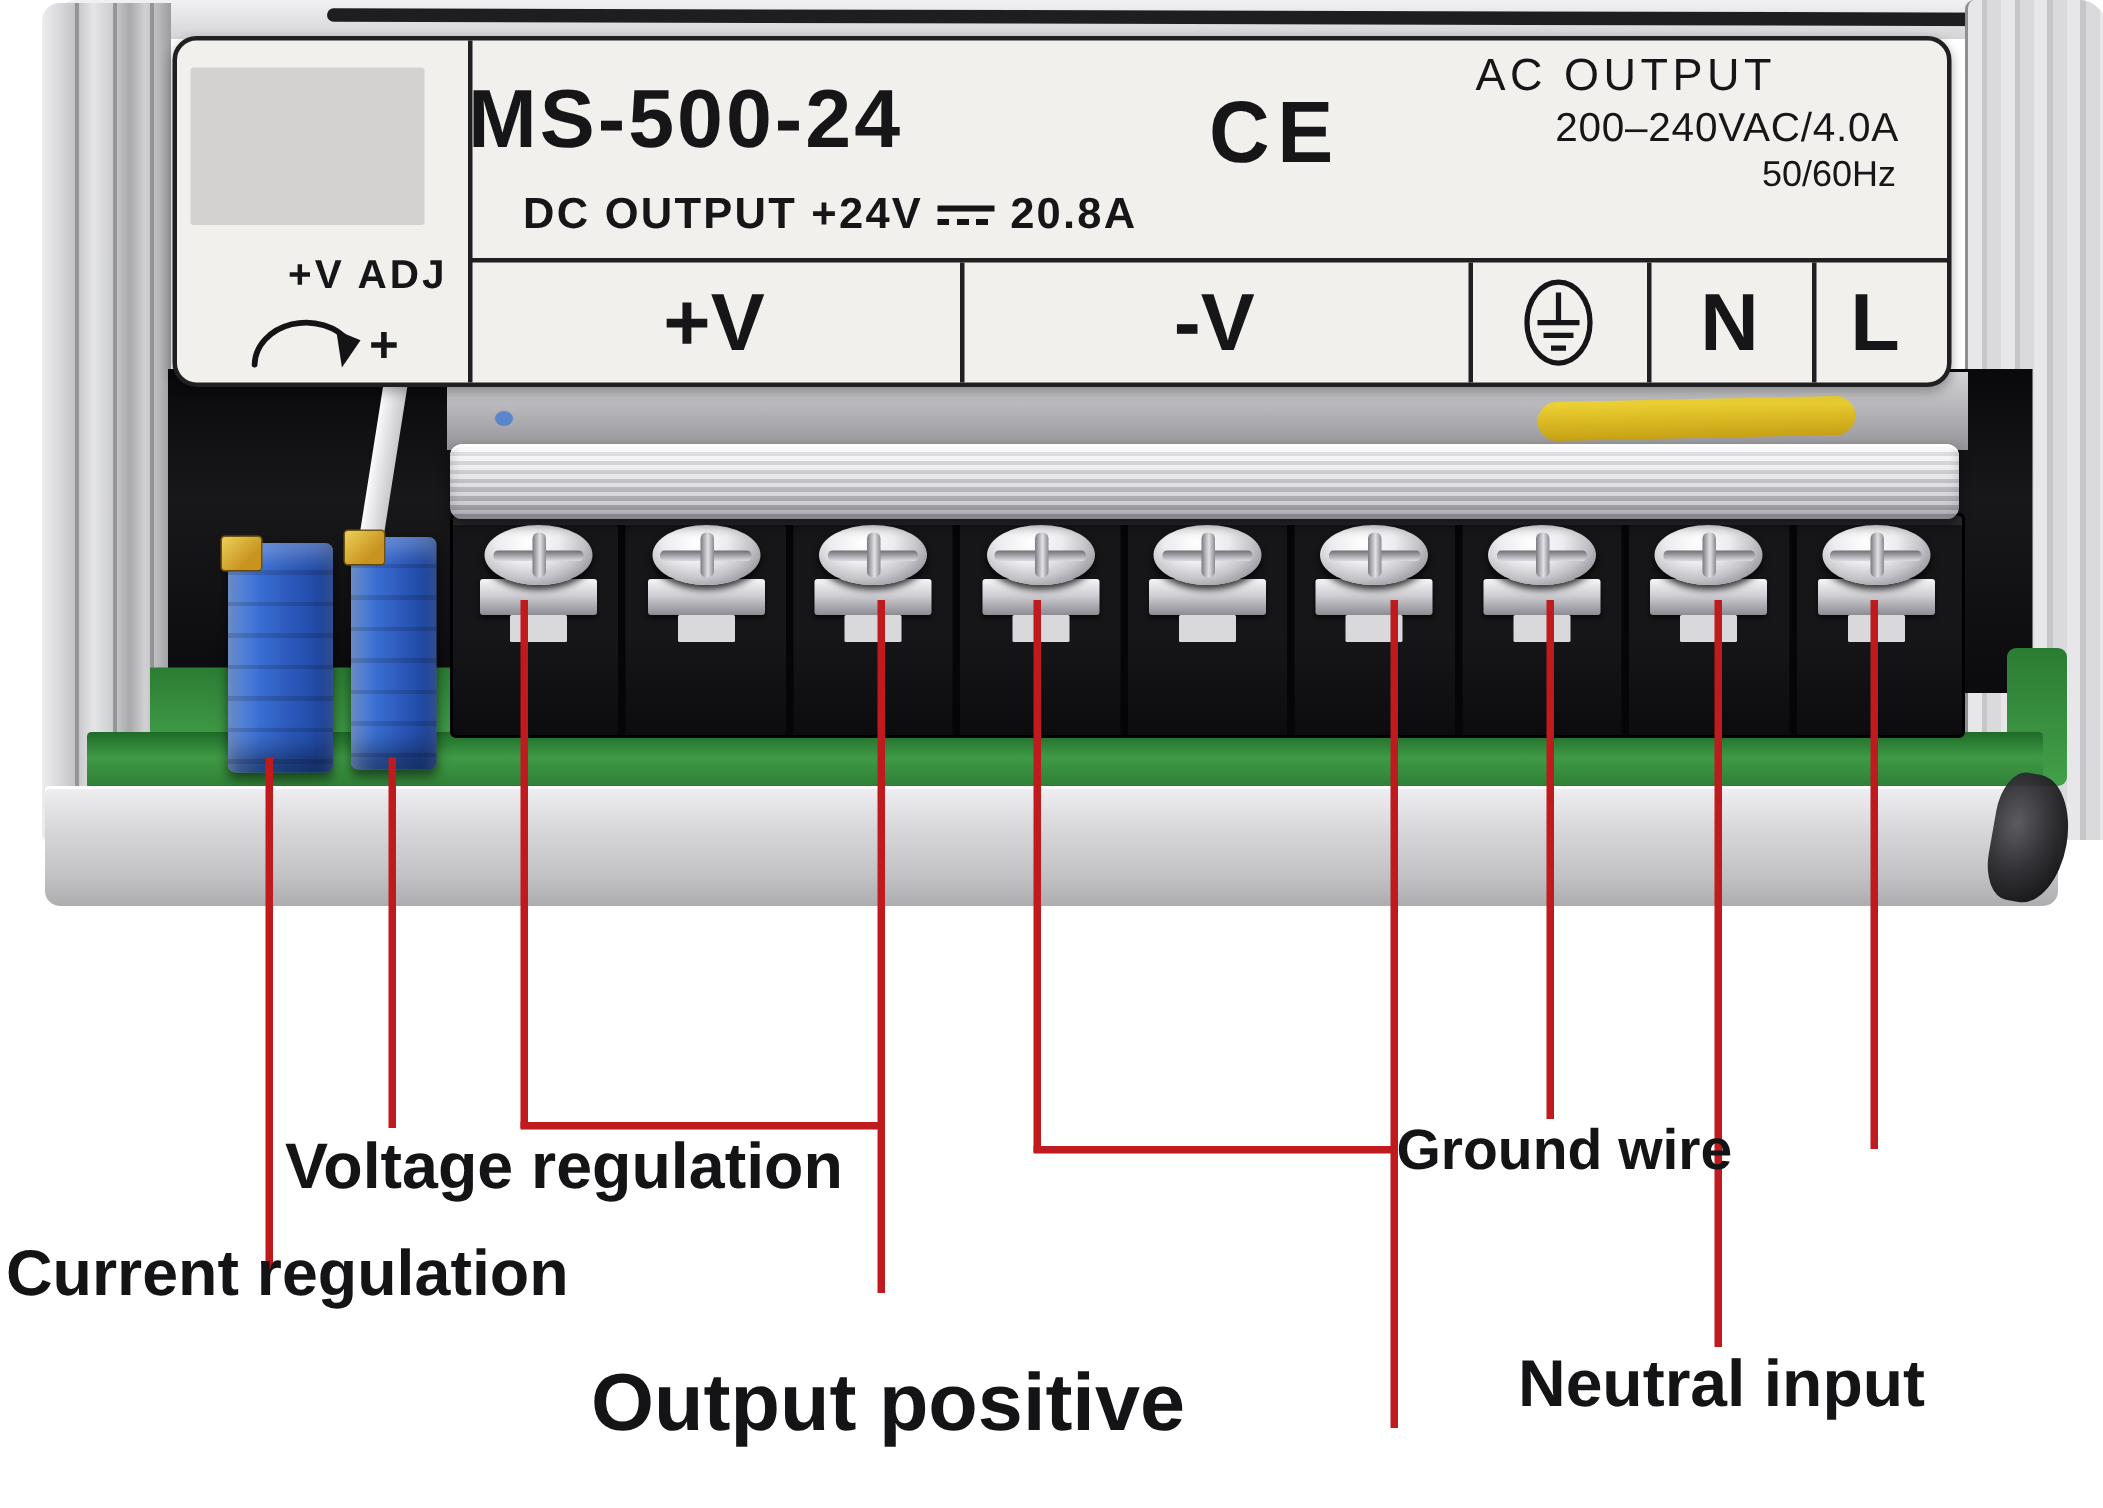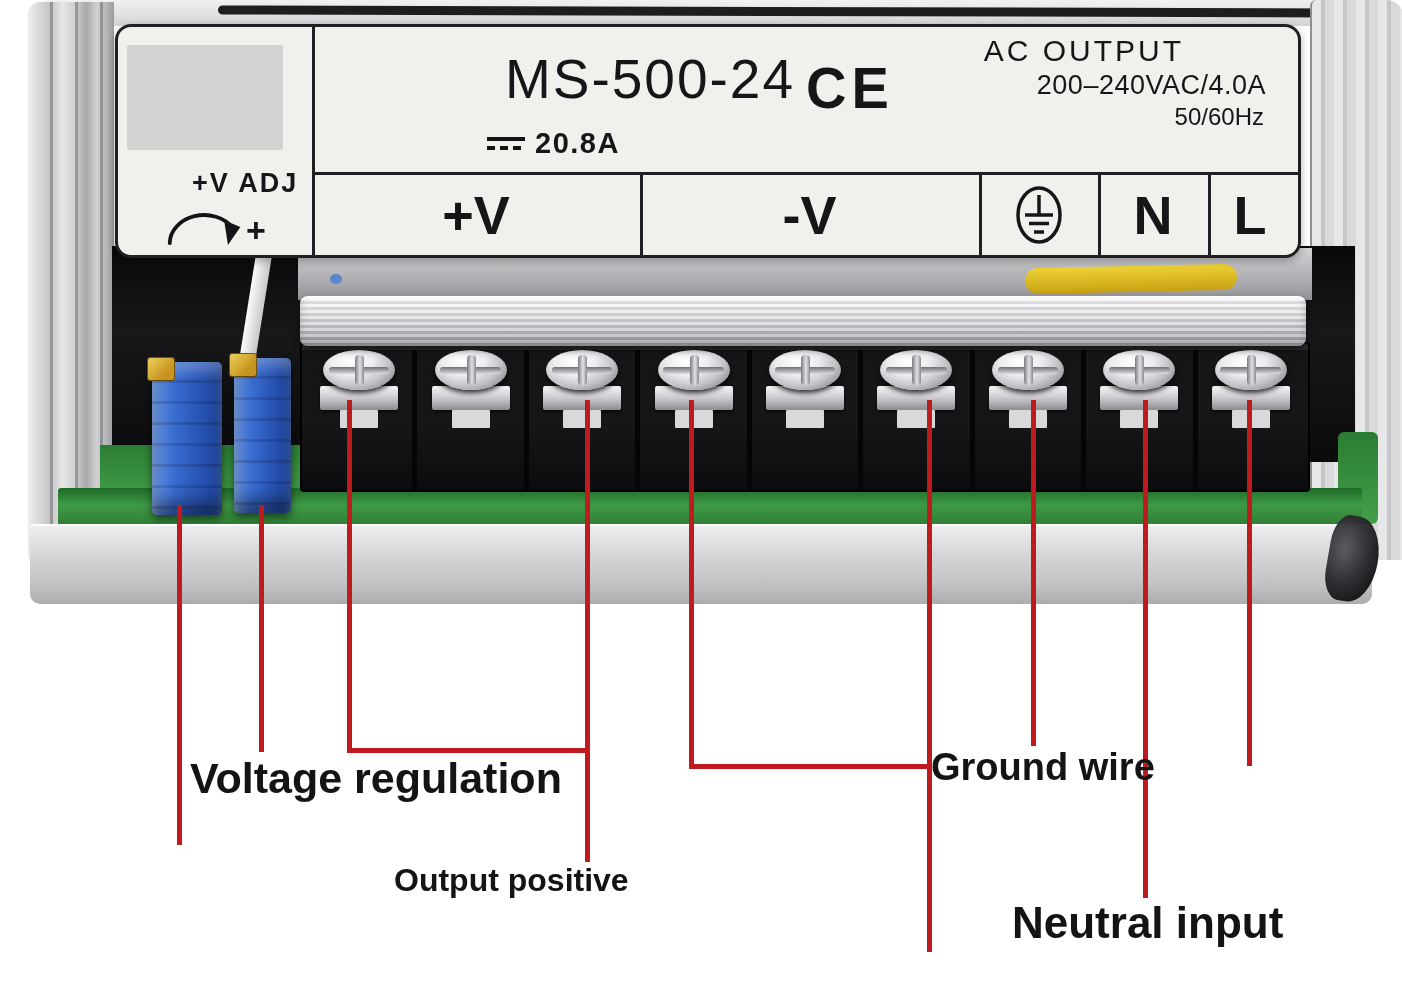--- a/index.html
+++ b/index.html
@@ -89,22 +89,22 @@
   .label-sticker .abs{position:absolute;}
   .div-line{background:#202022;}
   .divider-v1{left:194px;top:0;bottom:0;width:3px;}
   .divider-h1{left:194px;top:145px;right:0;height:3px;}
   .tdiv1{left:522px;}.tdiv2{left:861px;}.tdiv3{left:980px;}.tdiv4{left:1090px;}
   .tdiv{top:148px;bottom:0;width:3px;}
   .blank-sticker{left:9px;top:18px;width:156px;height:105px;background:#d4d2d0;border-radius:2px;}
   .adj-label{left:30px;top:141px;font-size:27px;font-weight:bold;letter-spacing:2px;margin-left:44px;}
   .adj-arrow{left:46px;top:174px;width:84px;height:48px;}
   .adj-plus{left:128px;top:184px;font-size:34px;font-weight:bold;}
-  .model-title{left:194px;top:16px;width:483px;height:72px;line-height:72px;text-align:right;
-    font-size:55px;font-weight:normal;letter-spacing:2px;}
+  .model-title{left:194px;top:16px;width:483px;height:72px;line-height:72px;text-align:left;
+    font-size:55px;font-weight:bold;letter-spacing:2px;}
   .dc-row{left:194px;top:96px;width:483px;height:40px;display:flex;align-items:center;
     justify-content:center;gap:10px;font-size:29px;font-weight:bold;letter-spacing:1.5px;}
   .dc-icon{display:inline-block;width:38px;}
   .dc-icon .bar-solid{height:4px;background:#141416;margin-bottom:5px;}
   .dc-icon .bar-dash{height:4px;background:repeating-linear-gradient(90deg,#141416 0 8px,transparent 8px 13px);}
   .ce-mark{left:688px;top:28px;font-size:56px;font-weight:bold;letter-spacing:5px;transform:scaleY(1.04);}
   .ac-block{top:6px;right:32px;display:flex;flex-direction:column;align-items:flex-end;}
   .ac-title{font-size:30px;line-height:36px;letter-spacing:3px;margin-right:82px;}
   .ac-range{font-size:27px;line-height:33px;letter-spacing:.5px;}
   .ac-freq{font-size:24px;line-height:30px;margin-right:2px;}
@@ -112,21 +112,21 @@
     font-size:54px;font-weight:bold;}
   .tcell-pos{left:194px;width:328px;}
   .tcell-neg{left:522px;width:339px;}
   .tcell-gnd{left:861px;width:119px;}
   .tcell-n{left:980px;width:110px;}
   .tcell-l{left:1090px;width:84px;}
 
   
   .rline{background:#bf1b1e;z-index:40;}
   .ann{z-index:41;font-weight:bold;color:#141416;white-space:nowrap;letter-spacing:0;}
-  .ann-lg{font-size:32px;}
+  .ann-lg{font-size:54px;margin-top:42px;}
   .ann-md{font-size:43px;text-align:center;}
   .ann-sm{font-size:38px;}
 </style>
 </head>
 <body>
 
 <div class="stage">
 
   <div class="abs top-strip"></div>
   <div class="abs top-gap-line"></div>
@@ -213,20 +213,21 @@
     <div class="abs adj-label">+V ADJ</div>
     <svg class="abs adj-arrow" viewBox="0 0 88 50">
       <path d="M6 44 A 36 30 0 0 1 72 28" fill="none" stroke="#141416" stroke-width="4" stroke-linecap="round"></path>
       <polygon points="63,20 80,27 67,46" fill="#141416"></polygon>
     </svg>
     <div class="abs adj-plus">+</div>
 
     <div class="abs model-title">MS-500-24</div>
 
     <div class="abs dc-row">
+      <span>DC OUTPUT +24V</span>
       <span class="dc-icon">
         <span class="bar-solid" style="display:block"></span>
         <span class="bar-dash" style="display:block"></span>
       </span>
       <span>20.8A</span>
     </div>
 
     <div class="abs ce-mark">CE</div>
 
     <div class="abs ac-block">
@@ -256,17 +257,18 @@
   <div class="abs rline" style="left:347px;top:748px;width:243px;height:5px"></div>
   <div class="abs rline" style="left:585px;top:400px;width:5px;height:462px"></div>
   <div class="abs rline" style="left:689px;top:400px;width:5px;height:368px"></div>
   <div class="abs rline" style="left:689px;top:764px;width:243px;height:5px"></div>
   <div class="abs rline" style="left:927px;top:400px;width:5px;height:552px"></div>
   <div class="abs rline" style="left:1031px;top:400px;width:5px;height:346px"></div>
   <div class="abs rline" style="left:1143px;top:400px;width:5px;height:498px"></div>
   <div class="abs rline" style="left:1247px;top:400px;width:5px;height:366px"></div>
 
   <div class="abs ann ann-md" style="left:190px;top:754px">Voltage regulation</div>
+  <div class="abs ann ann-md" style="left:4px;top:825px">Current regulation</div>
   <div class="abs ann ann-lg" style="left:394px;top:862px">Output positive</div>
   <div class="abs ann ann-sm" style="left:931px;top:746px">Ground wire</div>
   <div class="abs ann" style="left:1012px;top:898px;font-size:44px">Neutral input</div>
 
 </div>
 
 </body></html>

